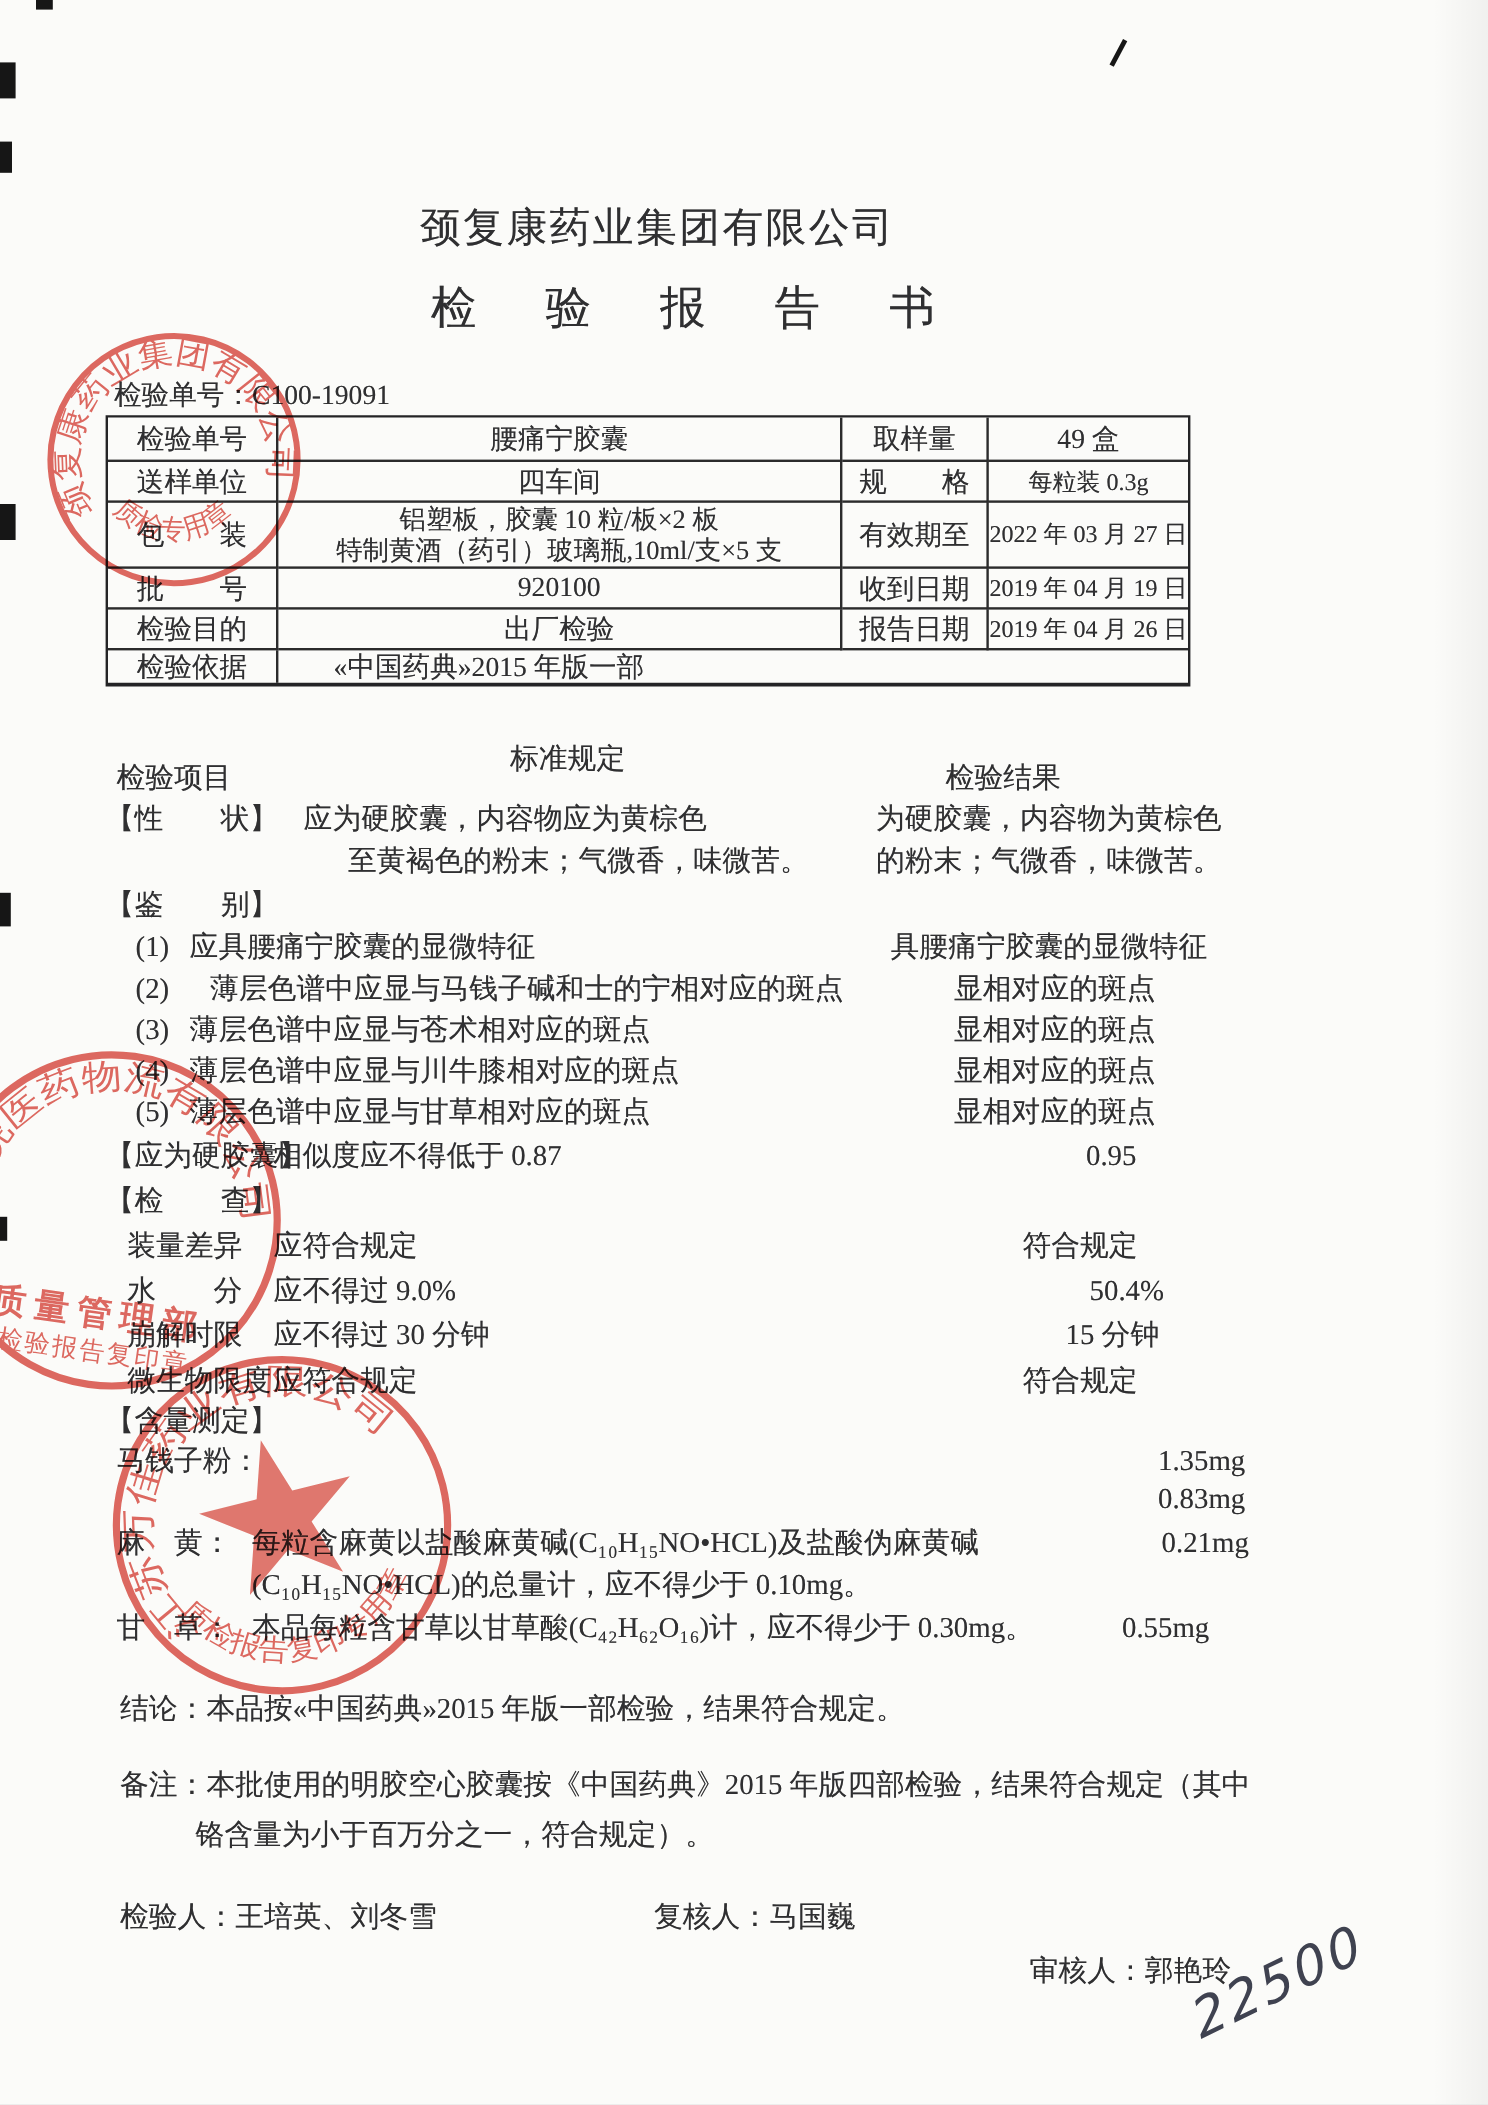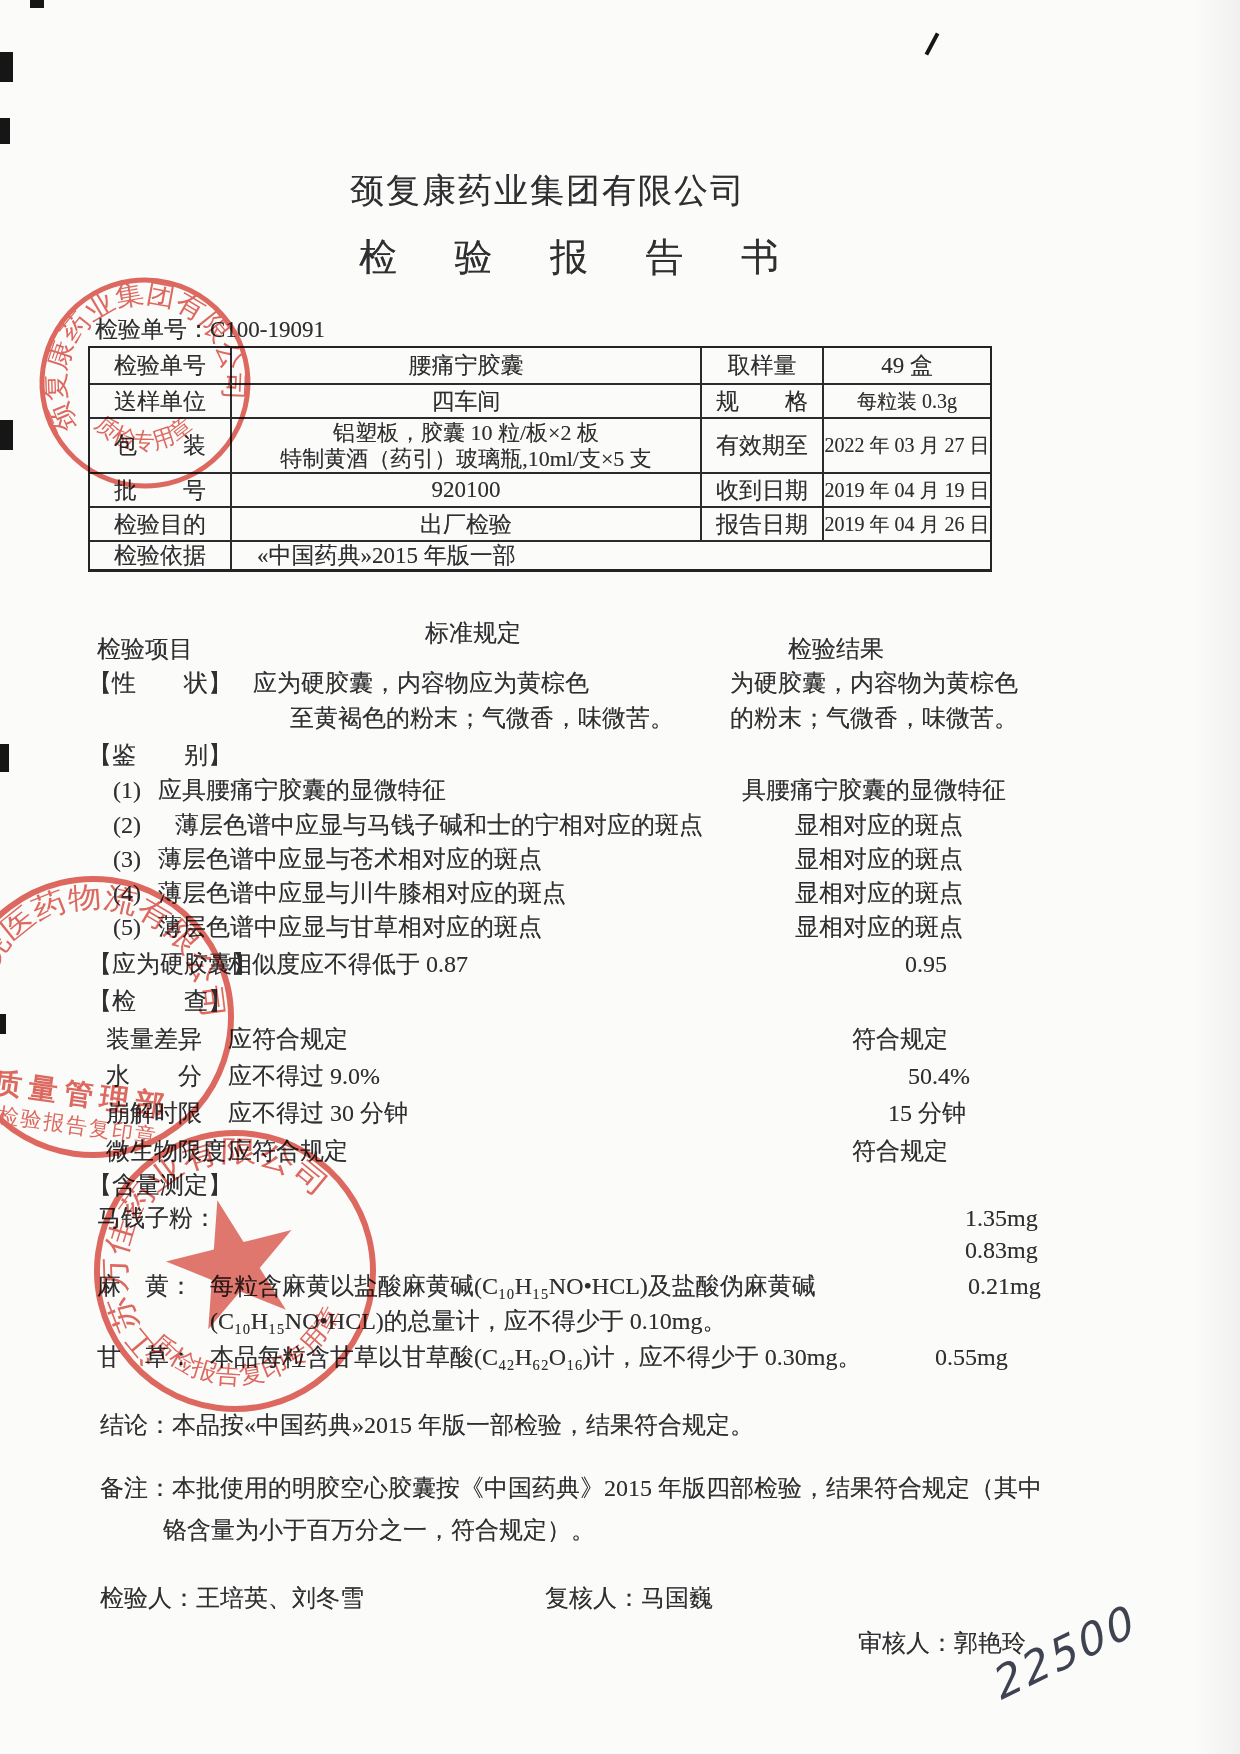--- a/index.html
+++ b/index.html
@@ -16,21 +16,21 @@
        grid-template-columns:142px 470px 122px 166px;
        grid-template-rows:37px 34px 55px 34px 34px 27px;
        border:2px solid #242426;border-bottom:3px solid #242426;box-sizing:content-box;}
   .tc{border-right:2px solid #2b2b2c;border-bottom:2px solid #2b2b2c;display:flex;align-items:center;
       justify-content:center;font-size:23px;overflow:hidden;white-space:nowrap;
       text-shadow:0 0 .4px rgba(40,40,40,.45);}
   .tc.lastcol{border-right:none;}
   .tc.lastrow{border-bottom:none;}
   .tc.rv{font-size:20px;}
   .tc.pack{flex-direction:column;line-height:26px;font-size:22px;}
-  .tc.basis{grid-column:2/5;justify-content:flex-start;padding-left:25px;border-right:none;}
+  .tc.basis{grid-column:2/5;justify-content:flex-start;padding-left:46px;border-right:none;}
   
   .stamp{position:absolute;mix-blend-mode:multiply;opacity:.8;}
   .stamp text{font-family:"Liberation Serif","DejaVu Serif",serif;}
   
   .art{position:absolute;background:#161616;}
   .hand{position:absolute;left:988px;top:1626px;font-family:"DejaVu Sans",sans-serif;font-style:italic;
         font-size:44px;color:#3f4250;transform:rotate(-26deg) skewX(-6deg);letter-spacing:3px;}
 </style>
 </head>
 <body>

